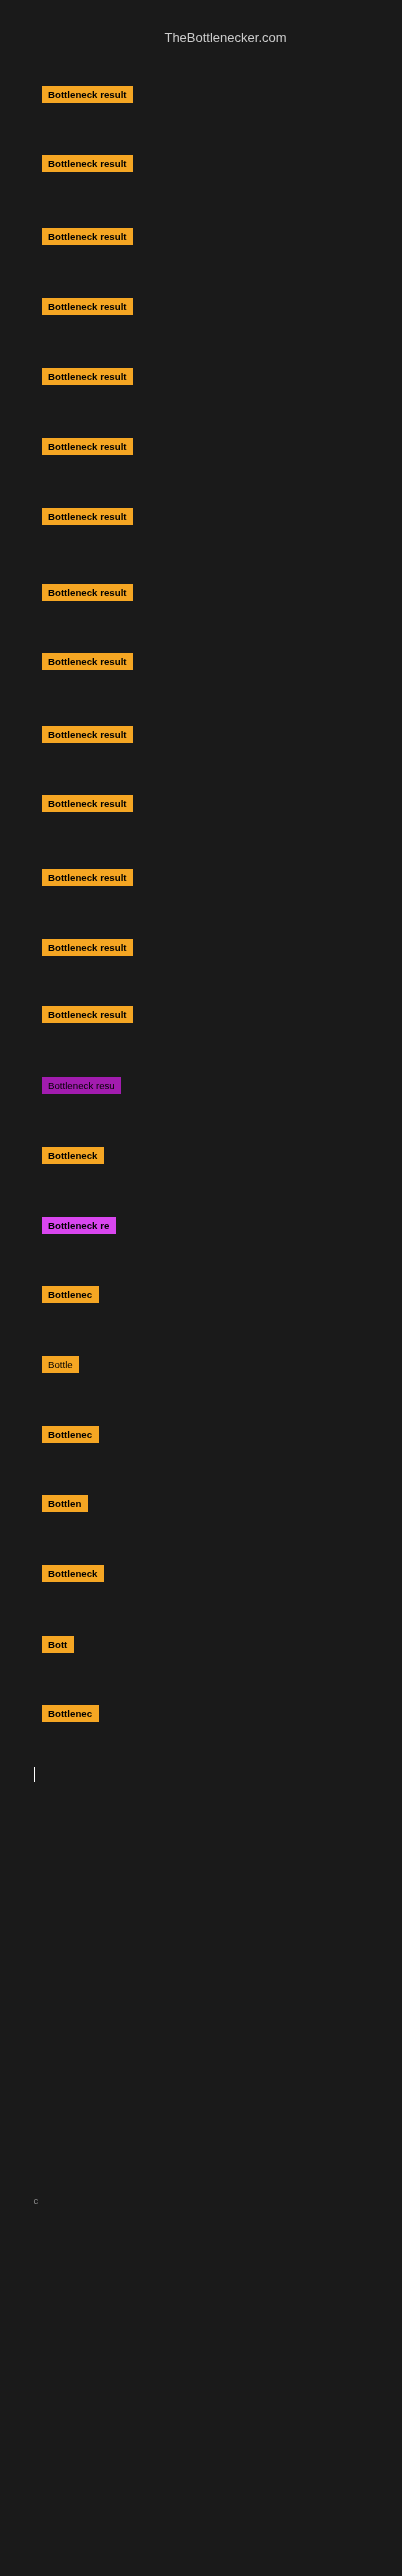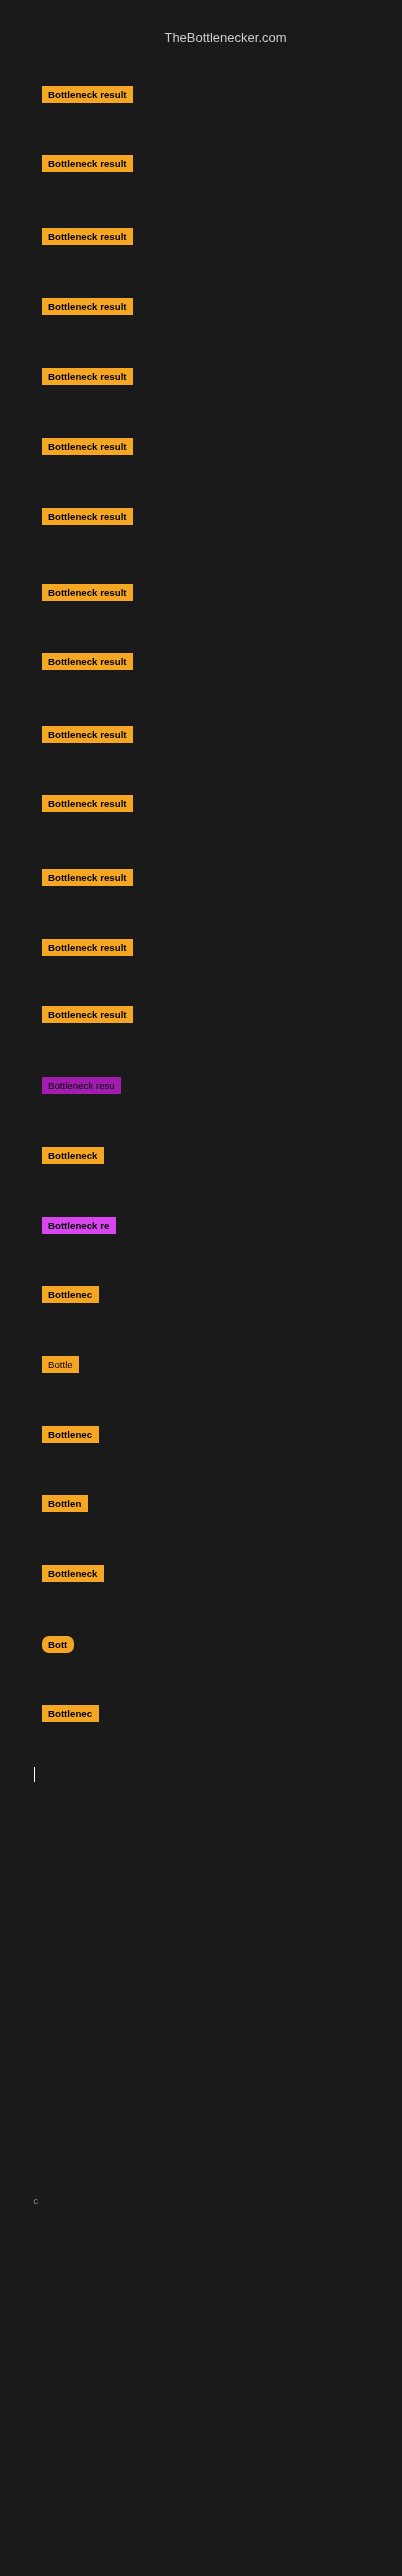--- a/index.html
+++ b/index.html
@@ -52,21 +52,21 @@
       <div style="position: absolute; top: 899px; left: 1.6px;"><span style="background-color: rgb(245, 166, 35); color: rgb(0, 0, 0); font-size: 9.7px; font-weight: bold; padding: 3.2px 6.4px; display: inline-block; max-width: 103px; overflow: hidden; white-space: nowrap;">Bottleneck result</span></div>
       <div style="position: absolute; top: 966px; left: 1.6px;"><span style="background-color: rgb(245, 166, 35); color: rgb(0, 0, 0); font-size: 9.7px; font-weight: bold; padding: 3.2px 6.4px; display: inline-block; max-width: 103px; overflow: hidden; white-space: nowrap;">Bottleneck result</span></div>
       <div style="position: absolute; top: 1037px; left: 1.6px;"><span style="background-color: #a21caf; color: rgb(0, 0, 0); font-size: 9.7px; font-weight: normal; padding: 3.2px 6.4px; display: inline-block; max-width: 89px; overflow: hidden; white-space: nowrap;">Bottleneck resu</span></div>
       <div style="position: absolute; top: 1107px; left: 1.6px;"><span style="background-color: rgb(245, 166, 35); color: rgb(0, 0, 0); font-size: 9.7px; font-weight: bold; padding: 3.2px 6.4px; display: inline-block; max-width: 64px; overflow: hidden; white-space: nowrap;">Bottleneck</span></div>
       <div style="position: absolute; top: 1177px; left: 1.6px;"><span style="background-color: #d946ef; color: rgb(0, 0, 0); font-size: 9.7px; font-weight: bold; padding: 3.2px 6.4px; display: inline-block; max-width: 76px; overflow: hidden; white-space: nowrap;">Bottleneck re</span></div>
       <div style="position: absolute; top: 1246px; left: 1.6px;"><span style="background-color: rgb(245, 166, 35); color: rgb(0, 0, 0); font-size: 9.7px; font-weight: bold; padding: 3.2px 6.4px; display: inline-block; max-width: 58px; overflow: hidden; white-space: nowrap;">Bottlenec</span></div>
       <div style="position: absolute; top: 1316px; left: 1.6px;"><span style="background-color: rgb(245, 166, 35); color: rgb(0, 0, 0); font-size: 9.7px; font-weight: normal; padding: 3.2px 6.4px; display: inline-block; max-width: 42px; overflow: hidden; white-space: nowrap;">Bottle</span></div>
       <div style="position: absolute; top: 1386px; left: 1.6px;"><span style="background-color: rgb(245, 166, 35); color: rgb(0, 0, 0); font-size: 9.7px; font-weight: bold; padding: 3.2px 6.4px; display: inline-block; max-width: 58px; overflow: hidden; white-space: nowrap;">Bottlenec</span></div>
       <div style="position: absolute; top: 1455px; left: 1.6px;"><span style="background-color: rgb(245, 166, 35); color: rgb(0, 0, 0); font-size: 9.7px; font-weight: bold; padding: 3.2px 6.4px; display: inline-block; max-width: 48px; overflow: hidden; white-space: nowrap;">Bottlen</span></div>
       <div style="position: absolute; top: 1525px; left: 1.6px;"><span style="background-color: rgb(245, 166, 35); color: rgb(0, 0, 0); font-size: 9.7px; font-weight: bold; padding: 3.2px 6.4px; display: inline-block; max-width: 64px; overflow: hidden; white-space: nowrap;">Bottleneck</span></div>
-      <div style="position: absolute; top: 1596px; left: 1.6px;"><span style="background-color: rgb(245, 166, 35); color: rgb(0, 0, 0); font-size: 9.7px; font-weight: bold; padding: 3.2px 6.4px; display: inline-block; max-width: 32px; overflow: hidden; white-space: nowrap; border-radius: 7px;">Bott</span></div>
+      <div style="position: absolute; top: 1596px; left: 1.6px;"><span style="background-color: rgb(245, 166, 35); color: rgb(0, 0, 0); font-size: 9.7px; font-weight: bold; padding: 3.2px 6.4px; display: inline-block; max-width: 32px; overflow: hidden; white-space: nowrap;">Bott</span></div>
       <div style="position: absolute; top: 1665px; left: 1.6px;"><span style="background-color: rgb(245, 166, 35); color: rgb(0, 0, 0); font-size: 9.7px; font-weight: bold; padding: 3.2px 6.4px; display: inline-block; max-width: 58px; overflow: hidden; white-space: nowrap;">Bottlenec</span></div>
       <div style="position: absolute; top: 1735px; left: 1.6px; width: 1.6px; height: 14.5px; background-color: rgb(255, 255, 255);"></div>
     </div>
 
   <div class="small-char" style="position: absolute; left: 1.6px; top: 2157px;" id="footer-char">c</div>
 
 </div>
 
 
 </body></html>

